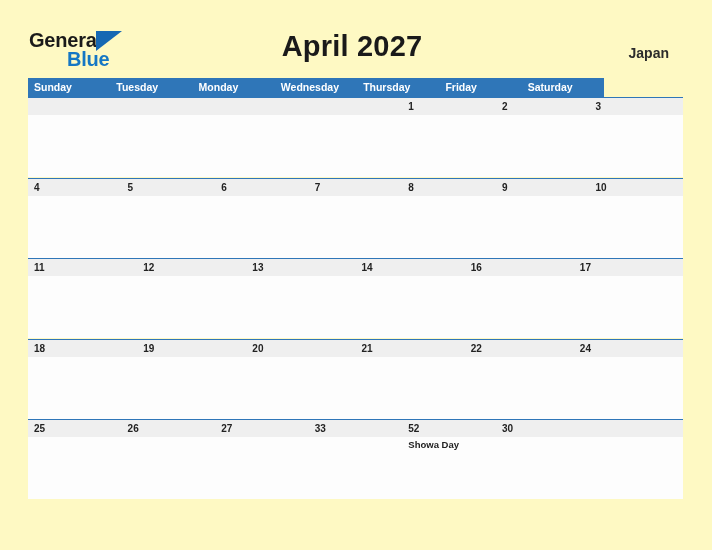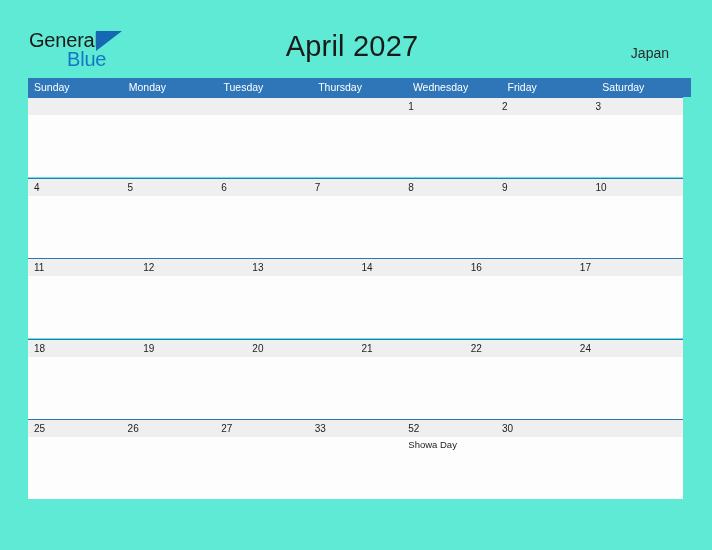--- a/index.html
+++ b/index.html
@@ -12,21 +12,22 @@
     background: #fdfdfd;
     font-family: "Liberation Sans", sans-serif;
     color: #222222;
     overflow: hidden;
   }
 
   .page {
     position: relative;
     width: 712px;
     height: 550px;
-    background: #5eead4;
+    background: #fef9c3;
+    font-weight: bold;
   }
 
   
   .top-bar {
     position: absolute;
     left: 0;
     top: 0;
     width: 712px;
     height: 76px;
   }
@@ -92,21 +93,21 @@
   
   .calendar {
     position: absolute;
     left: 28px;
     top: 78px;
     width: 655px;
   }
 
   .weekday-row {
     display: flex;
-    width: 663px;
+    width: 576px;
     height: 19px;
     background: #2f76b8;
   }
   .weekday-cell {
     flex: 1 1 0;
     height: 19px;
     line-height: 19px;
     padding-left: 6px;
     box-sizing: border-box;
     font-size: 10.5px;
@@ -178,24 +179,24 @@
     <div class="title">April 2027</div>
 
     <div class="country">Japan</div>
 
   </div>
 
   <div class="calendar">
 
     <div class="weekday-row">
       <div class="weekday-cell">Sunday</div>
+      <div class="weekday-cell">Tuesday</div>
       <div class="weekday-cell">Monday</div>
-      <div class="weekday-cell">Tuesday</div>
+      <div class="weekday-cell">Wednesday</div>
       <div class="weekday-cell">Thursday</div>
-      <div class="weekday-cell">Wednesday</div>
       <div class="weekday-cell">Friday</div>
       <div class="weekday-cell">Saturday</div>
     </div>
 
     <div class="week">
       <div class="datestrip">
         <div class="daynum"></div>
         <div class="daynum"></div>
         <div class="daynum"></div>
         <div class="daynum"></div>

